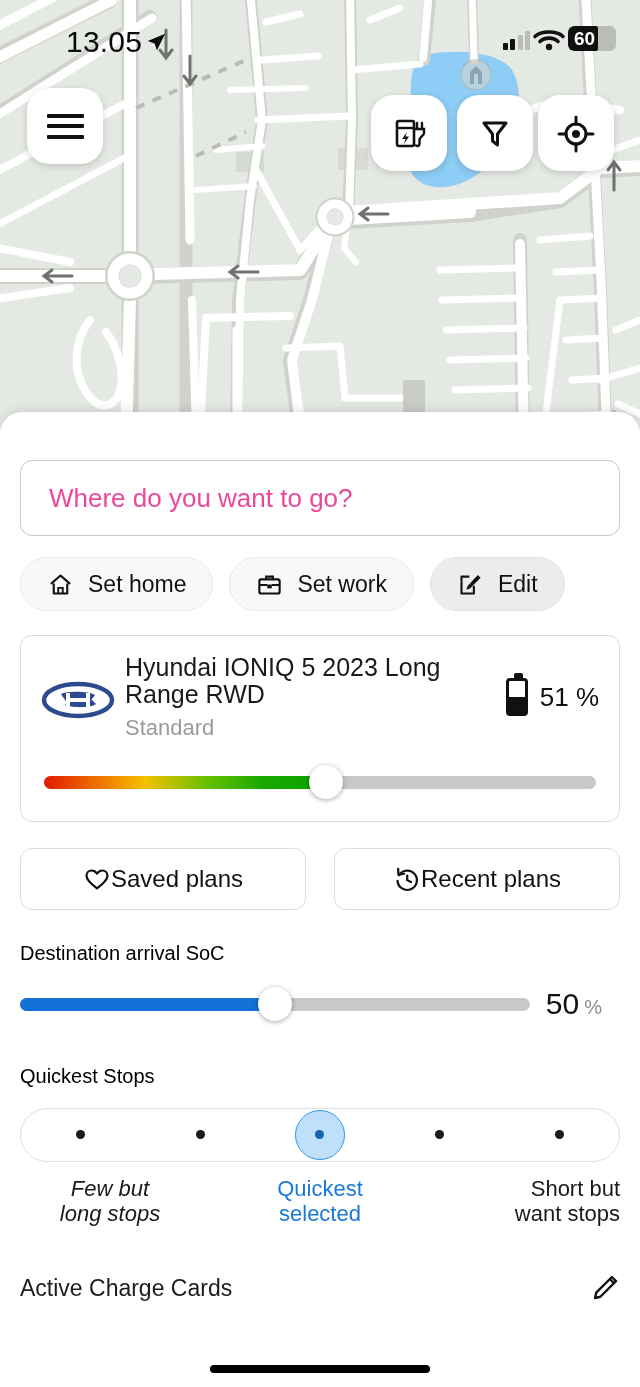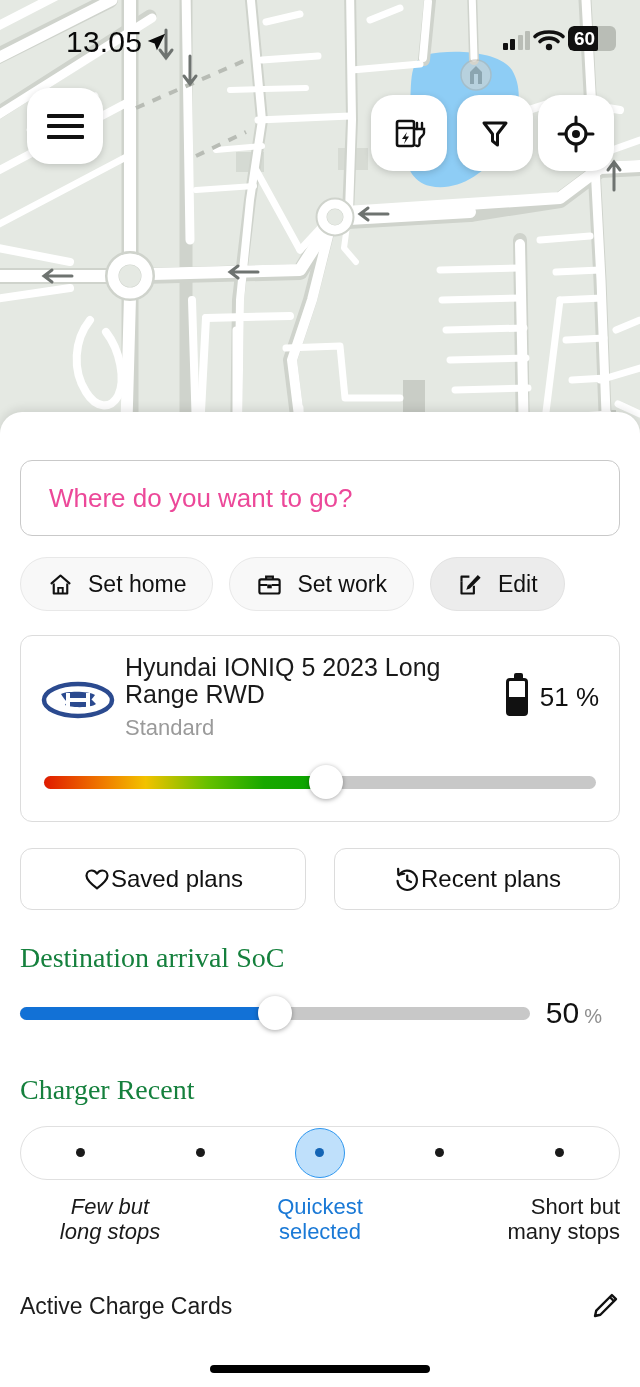--- a/index.html
+++ b/index.html
@@ -167,21 +167,21 @@
   .plans { margin-top: 26px; display: flex; gap: 28px; }
   .plan-btn {
     flex: 1 1 0; height: 62px;
     border: 1.5px solid #dcdcdc; border-radius: 12px;
     background: #fff;
     display: flex; align-items: center; justify-content: center; gap: 0;
     font-size: 24px; color: #111;
   }
 
   
-  .sec-label { margin-top: 32px; font-size: 28px; color: #15803d; font-family: Liberation Serif, serif; }
+  .sec-label { margin-top: 32px; font-size: 20px; color: #000000; }
   .soc-row { margin-top: 22px; display: flex; align-items: center; }
   .blue-slider { position: relative; flex: 0 0 510px; height: 34px; }
   .blue-track {
     position: absolute; left: 0; right: 0; top: 11px; height: 13px;
     border-radius: 7px; background: #c8c8c8;
   }
   .blue-fill {
     position: absolute; left: 0; top: 11px; height: 13px;
     border-radius: 7px; background: #1271d6;
   }
@@ -521,21 +521,21 @@
         <div class="blue-fill" id="socFill" style="width: 50%;"></div>
         <div class="thumb" id="socThumb" style="left: 50%;"></div>
       </div>
       <div class="soc-val">
         <span class="n">50</span><span class="u">%</span>
       </div>
     </div>
 
     
     <div class="stops-wrap">
-      <div class="sec-label" style="margin-top:0">Charger Recent</div>
+      <div class="sec-label" style="margin-top:0">Quickest Stops</div>
       <div class="stops-track" id="stopsTrack">
           <div class="stop-dot">
             <div class="d"></div>
           </div>
           <div class="stop-dot">
             <div class="d"></div>
           </div>
           <div class="stop-dot sel">
             <div class="ring"></div>
             <div class="d"></div>
@@ -551,21 +551,21 @@
         <div class="left">
           <span>Few but</span><br>
           <span>long stops</span>
         </div>
         <div class="mid">
           <span>Quickest</span><br>
           <span>selected</span>
         </div>
         <div class="right">
           <span>Short but</span><br>
-          <span>many stops</span>
+          <span>want stops</span>
         </div>
       </div>
     </div>
 
     
     <div class="cards-head">
       <div class="t">Active Charge Cards</div>
       <svg width="30" height="30" viewBox="0 0 24 24">
         <path d="M17.5 3.2 L20.8 6.5 L8.3 19 L4 20 L5 15.7 Z" fill="none" stroke="#111" stroke-width="1.9" stroke-linejoin="round"></path>
         <path d="M16 5 L19 8" stroke="#111" stroke-width="1.9"></path>

